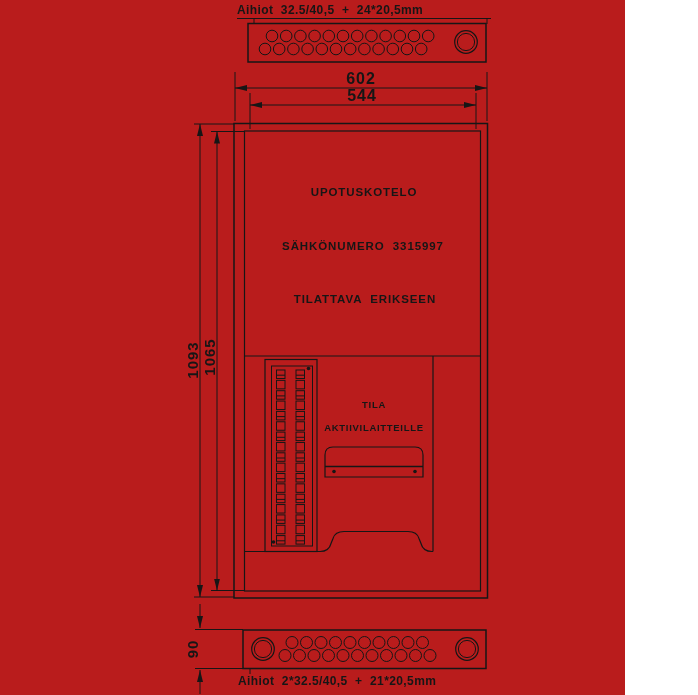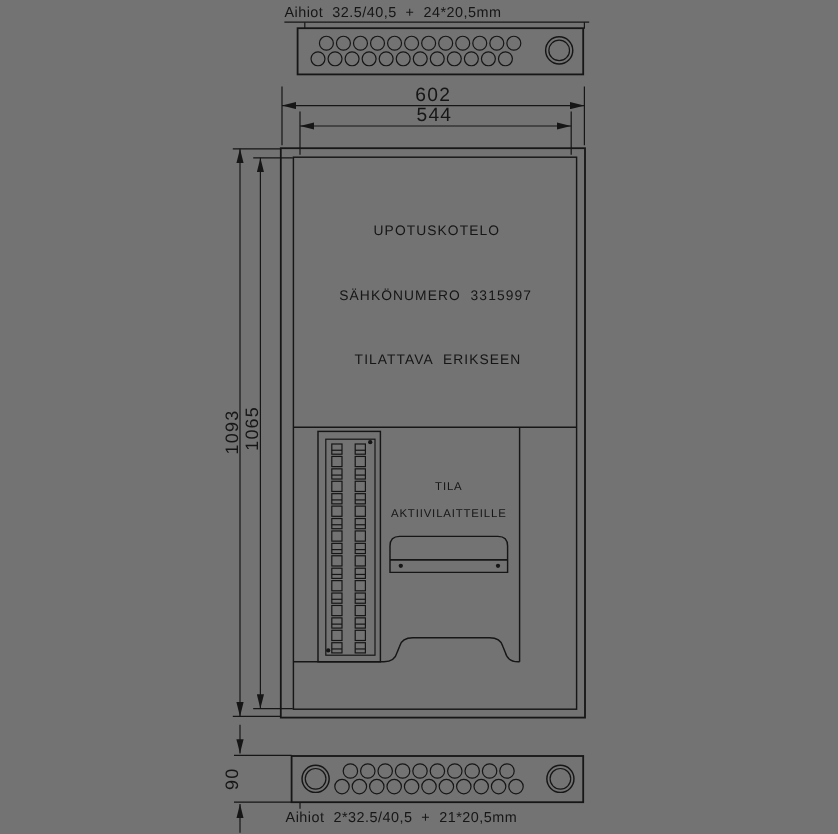--- a/index.html
+++ b/index.html
@@ -1,17 +1,17 @@
 <!DOCTYPE html>
 <html><head>
 <meta charset="utf-8">
 <style>
   html,body{margin:0;padding:0;background:#ffffff;}
-  .canvas{position:relative;width:698px;height:695px;background:#737373;overflow:hidden;
-          font-family:"Liberation Sans",sans-serif;}
+  .canvas{position:relative;width:625px;height:695px;background:#b91c1c;overflow:hidden;
+          font-family:"Liberation Sans",sans-serif;font-weight:bold;}
   svg{display:block;}
   svg text{fill:#161616;font-family:"Liberation Sans",sans-serif;white-space:pre;}
   .t-dim{font-size:16px;letter-spacing:1px;}
   .t-vdim{font-size:15px;letter-spacing:1px;}
   .t-lbl{font-size:12px;letter-spacing:0.4px;}
   .t-body{font-size:11.5px;letter-spacing:0.9px;}
   .t-small{font-size:9.5px;letter-spacing:0.7px;}
   .ln{stroke:#161616;fill:none;}
   .w1{stroke-width:1;} .w12{stroke-width:1.2;} .w15{stroke-width:1.5;}
   .dot{fill:#161616;stroke:none;}

